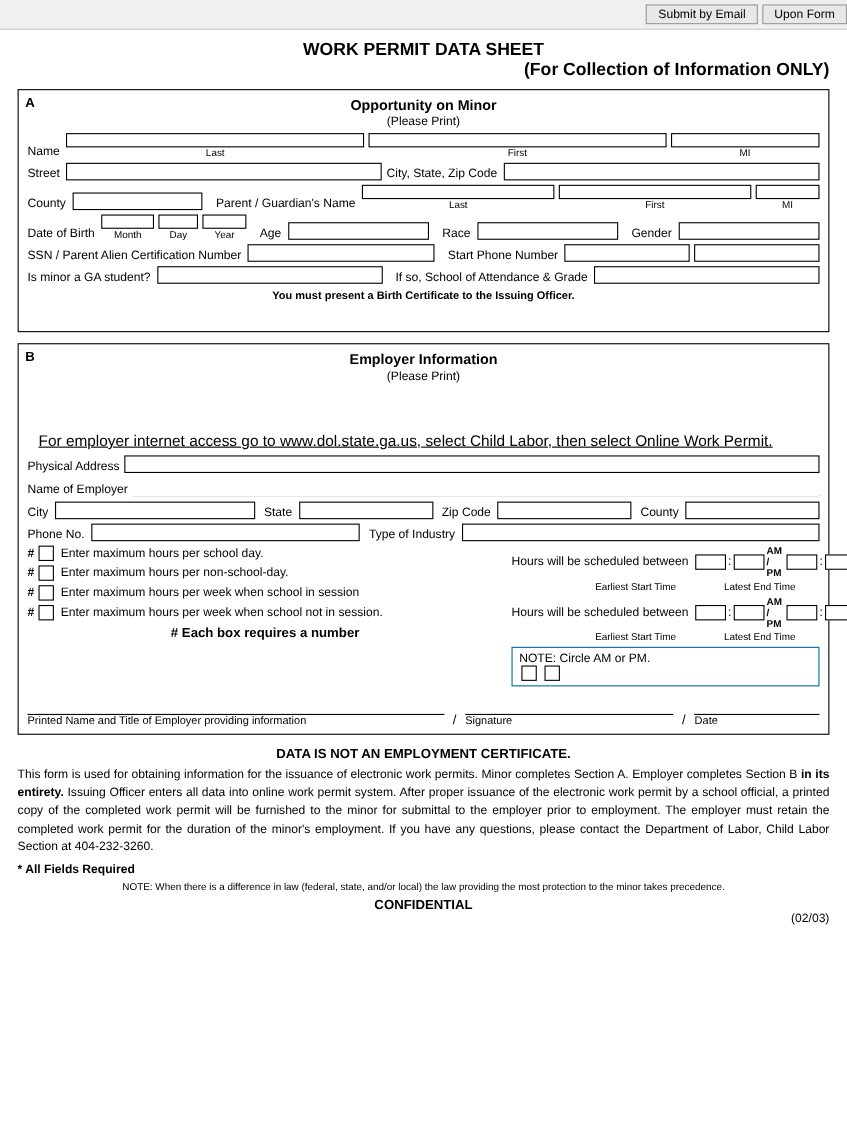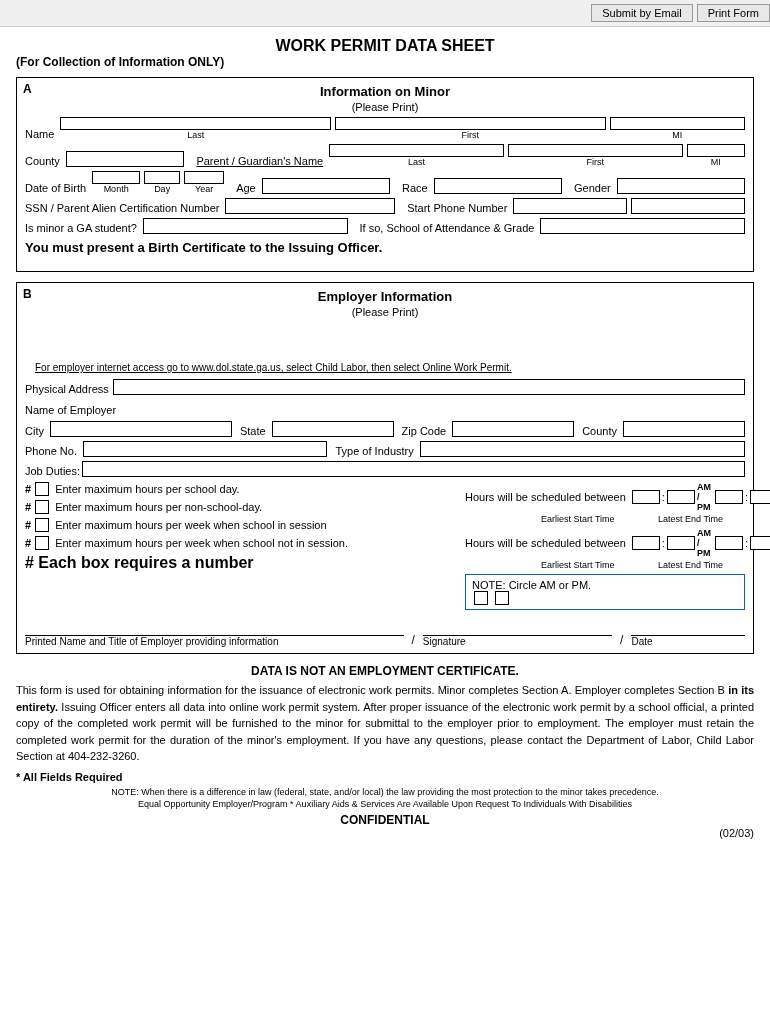--- a/index.html
+++ b/index.html
@@ -29,22 +29,22 @@
     .main-content {
       padding: 6px 16px;
     }
     .page-title {
       text-align: center;
       font-weight: bold;
       font-size: 16px;
       margin-top: 4px;
     }
     .page-subtitle {
-      text-align: left;
-      font-size: 12px;
+      text-align: right;
+      font-size: 16px;
       font-weight: bold;
       margin-bottom: 8px;
     }
     .section-box {
       border: 1px solid #000;
       margin-bottom: 10px;
       padding: 6px 8px;
       position: relative;
     }
     .section-label {
@@ -88,28 +88,28 @@
       font-size: 9px;
       text-align: center;
       display: block;
     }
     .field-group {
       display: flex;
       flex-direction: column;
       align-items: center;
     }
     .important-text {
-      text-align: left;
-      font-weight: bold;
-      font-size: 13px;
+      text-align: center;
+      font-weight: bold;
+      font-size: 10px;
       margin-top: 6px;
-      margin-bottom: 10px;
+      margin-bottom: 20px;
     }
     .internet-note {
-      font-size: 10px;
+      font-size: 14px;
       text-decoration: underline;
       margin-bottom: 6px;
       padding-left: 10px;
       margin-top: 44px;
     }
     .employer-row {
       display: flex;
       align-items: flex-end;
       margin-bottom: 5px;
     }
@@ -204,54 +204,60 @@
       display: flex;
       align-items: flex-end;
       margin-bottom: 5px;
     }
   </style>
 </head>
 <body>
 
 <div class="top-bar">
   <button>Submit by Email</button>
-  <button>Print Form</button>
+  <button>Upon Form</button>
 </div>
 
 <div class="main-content">
 
   <div class="page-title">WORK PERMIT DATA SHEET</div>
   <div class="page-subtitle">(For  Collection  of  Information  ONLY)</div>
 
   <div class="section-box">
     <span class="section-label">A</span>
-    <div class="section-title">Information on Minor</div>
+    <div class="section-title">Opportunity on Minor</div>
     <div class="section-subtitle">(Please Print)</div>
 
     <div class="form-row">
       <span class="field-label">Name</span>
       <div class="field-group" style="flex:2;">
         <input class="field-input-box" style="width: 100%;" type="text">
         <span class="sub-label">Last</span>
       </div>
       <div class="field-group" style="flex:2;">
         <input class="field-input-box" style="width: 100%;" type="text">
         <span class="sub-label">First</span>
       </div>
       <div class="field-group" style="flex:1;">
         <input class="field-input-box" style="width: 100%;" type="text">
         <span class="sub-label">MI</span>
       </div>
     </div>
 
+    <div class="form-row">
+      <span class="field-label">Street</span>
+      <input class="field-input-box" style="flex: 2 1 0%;" type="text">
+      <span class="field-label">City, State, Zip Code</span>
+      <input class="field-input-box" style="flex: 2 1 0%;" type="text">
+    </div>
 
     <div class="form-row">
       <span class="field-label">County</span>
       <input class="field-input-box" style="flex: 1 1 0%;" type="text">
-      <span class="field-label" style="margin-left:8px;text-decoration:underline;">Parent / Guardian's Name</span>
+      <span class="field-label" style="margin-left:8px;">Parent / Guardian's Name</span>
       <div class="field-group" style="flex:1.5;">
         <input class="field-input-box" style="width: 100%;" type="text">
         <span class="sub-label">Last</span>
       </div>
       <div class="field-group" style="flex:1.5;">
         <input class="field-input-box" style="width: 100%;" type="text">
         <span class="sub-label">First</span>
       </div>
       <div class="field-group" style="flex:0.5;">
         <input class="field-input-box" style="width: 100%;" type="text">
@@ -328,24 +334,20 @@
       <input class="field-input-box" style="flex: 1 1 0%;" type="text">
     </div>
 
     <div class="form-row">
       <span class="field-label">Phone No.</span>
       <input class="field-input-box" style="flex: 1.5 1 0%;" type="text">
       <span class="field-label" style="margin-left:4px;">Type of Industry</span>
       <input class="field-input-box" style="flex: 2 1 0%;" type="text">
     </div>
 
-    <div class="job-duties-row">
-      <span class="field-label">Job Duties:</span>
-      <input class="field-input-box" style="flex: 1 1 0%;" type="text">
-    </div>
 
     <div class="schedule-section">
 
       <div style="display:flex; gap:8px;">
         <div style="flex:1;">
 
           <div class="schedule-row">
             <span style="font-weight:bold;">#</span>
             <span class="hash-box"></span>
             <span class="field-label">Enter maximum hours per school day.</span>
@@ -361,21 +363,21 @@
             <span style="font-weight:bold;">#</span>
             <span class="hash-box"></span>
             <span class="field-label">Enter maximum hours per week when school in session</span>
           </div>
 
           <div class="schedule-row">
             <span style="font-weight:bold;">#</span>
             <span class="hash-box"></span>
             <span class="field-label">Enter maximum hours per week when school not in session.</span>
           </div>
-          <div style="font-weight:bold; font-size:16px; margin-top:1px;"># Each box requires a number</div>
+          <div style="font-weight:bold; font-size:12px; margin-top:1px;text-align:center;"># Each box requires a number</div>
         </div>
 
         <div style="width:280px;">
 
           <div style="display:flex; align-items:center; margin-bottom:2px; gap:4px;">
             <span class="field-label">Hours will be scheduled between</span>
             <div>
               <div style="display:flex;gap:2px;align-items:center;">
                 <input type="text" class="time-box" style="">
                 <span>:</span>
@@ -450,16 +452,15 @@
       </div>
     </div>
   </div>
 
   <div class="footer-note">DATA IS NOT AN EMPLOYMENT CERTIFICATE.</div>
   <div class="body-text">
     This form is used for obtaining information for the issuance of electronic work permits.  Minor completes Section A.  Employer completes Section B <b>in its entirety.</b> Issuing Officer enters all data into online work permit system.  After proper issuance of the electronic work permit by a school official, a printed copy of the completed work permit will be furnished to the minor for submittal to the employer prior to employment.  The employer must retain the completed work permit for the duration of the minor's employment.  If you have any questions, please contact the Department of Labor, Child Labor Section at 404-232-3260.
   </div>
   <div class="required-note">* All Fields Required</div>
   <div class="small-note">NOTE: When there is a difference in law (federal, state, and/or local) the law providing the most protection to the minor takes precedence.</div>
-  <div class="small-note">Equal Opportunity Employer/Program * Auxiliary Aids &amp; Services Are Available Upon Request To Individuals With Disabilities</div>
   <div class="confidential">CONFIDENTIAL</div>
   <div class="version">(02/03)</div>
 </div>
 
 </body></html>

